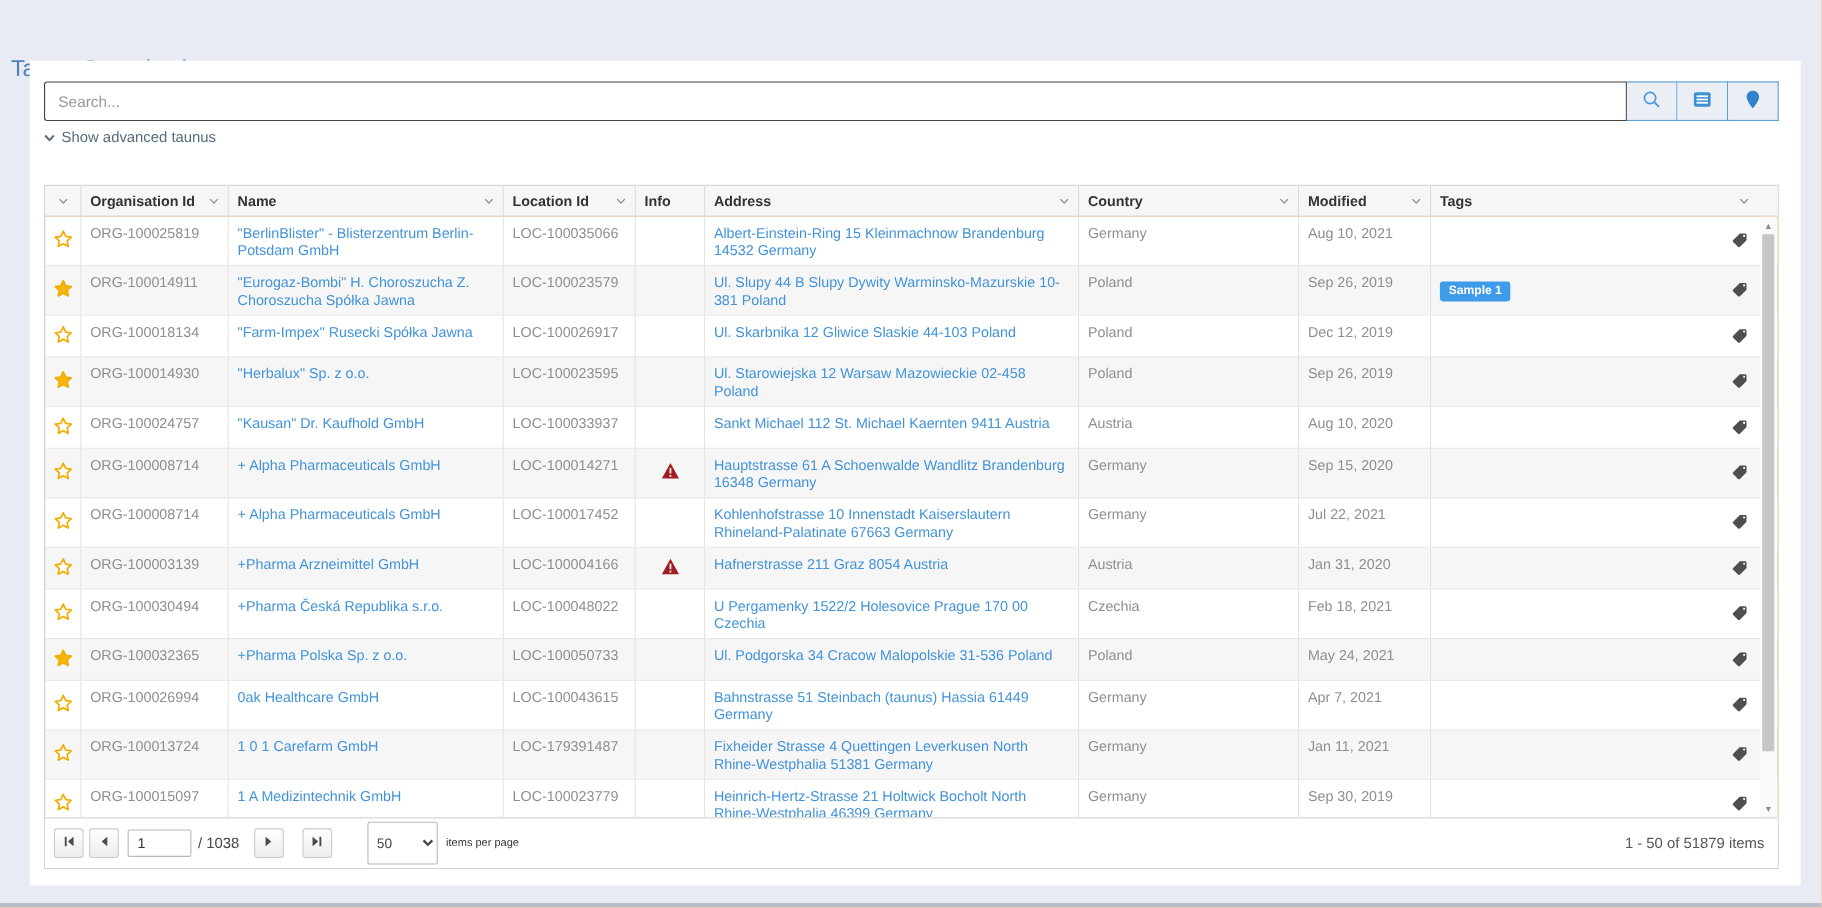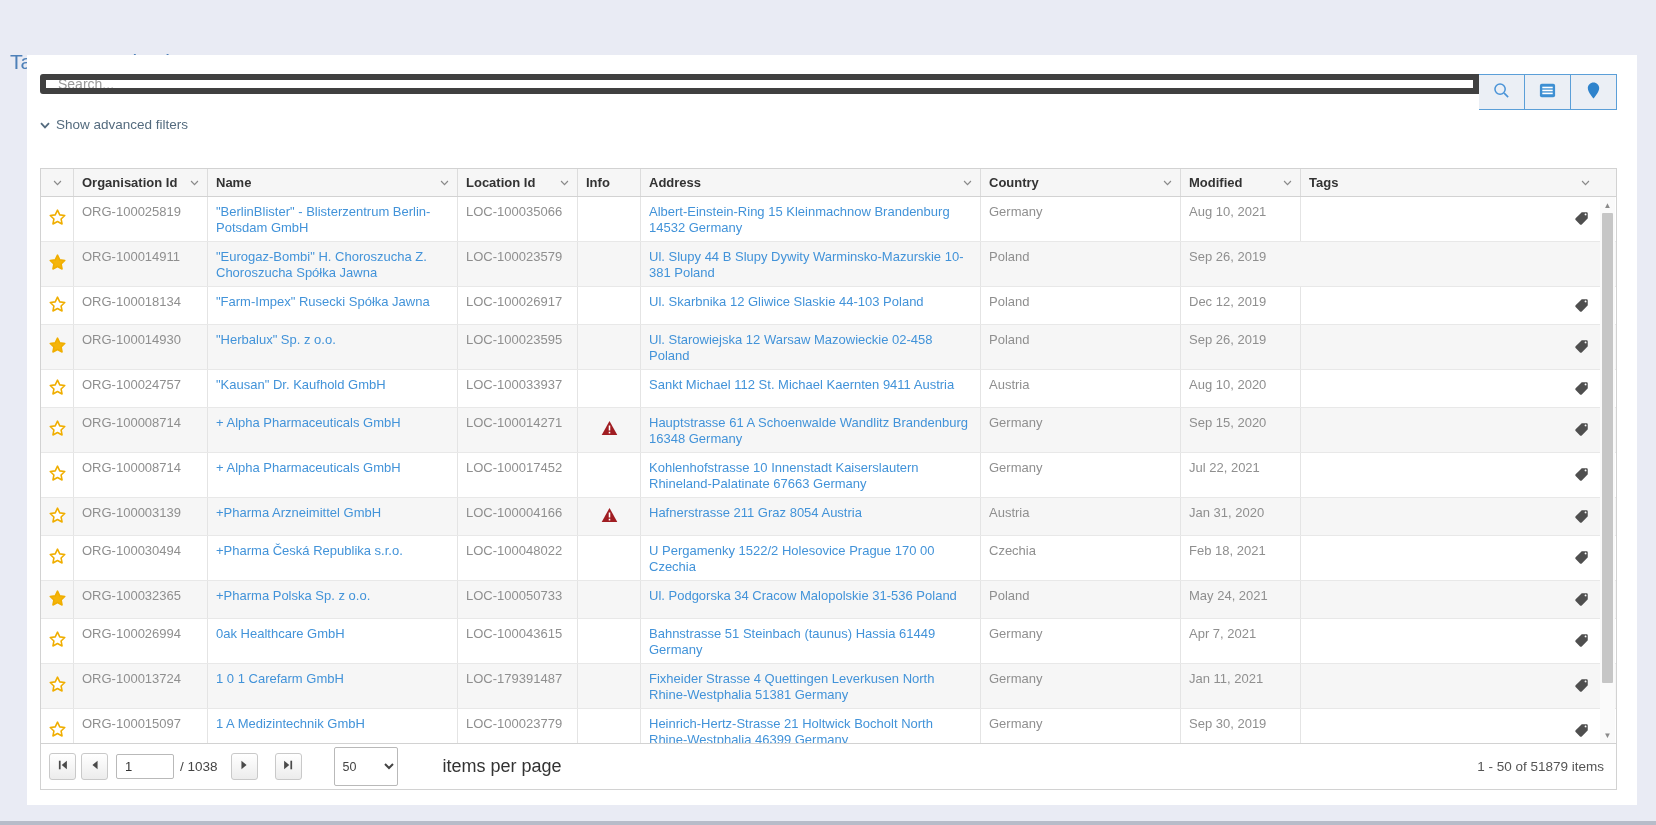--- a/index.html
+++ b/index.html
@@ -14,21 +14,21 @@
   
   .page-header { position:absolute; left:10px; top:10px; display:flex; align-items:baseline; gap:9px; }
   .page-title { font-size:21px; font-weight:400; color:#4e80b8; }
   .page-subtitle { font-size:12.5px; color:#44627f;margin-top:48px; }
 
   
   .card { position:absolute; left:27px; top:55px; right:19px; bottom:20px; background:#ffffff; }
 
   .search-row { position:absolute; left:13px; top:19px; right:20px; height:36px; display:flex; }
   .search-input {
-    flex:1; height:20px; border:6px solid #404040; border-radius:3px 0 0 3px;
+    flex:1; height:36px; border:1px solid #404040; border-radius:3px 0 0 3px;
     padding:0 12px; font-size:14px; color:#555; outline:none;
     font-family:"Liberation Sans","DejaVu Sans",sans-serif;
   }
   .search-input::placeholder { color:#999; }
   .view-btn {
     width:46px; height:36px; border:1px solid #5b9fd8; border-left:none;
     background:#ebeff5; display:flex; align-items:center; justify-content:center; cursor:pointer;
   }
   .view-btn svg { width:19px; height:19px; }
 
@@ -92,21 +92,21 @@
     background:linear-gradient(#ffffff,#ececec); display:flex; align-items:center; justify-content:center;
     cursor:pointer; margin-left:5px; }
   .pbtn svg { width:12px; height:12px; }
   .page-num { width:58px; height:25px; border:1px solid #b9b9b9; border-radius:2px; padding:0 8px;
     font-size:13px; color:#333; margin:0 6px 0 8px; font-family:"Liberation Sans",sans-serif; }
   .pages-label { font-size:13.5px; color:#444; margin-right:8px; }
   .gap { width:12px; }
   .size-select { height:39px; width:64px; margin:0 8px 0 32px; color:#444; border:1px solid #b9b9b9;
     border-radius:2px; background:#fff; font-size:12.5px; padding-left:4px;
     font-family:"Liberation Sans",sans-serif; }
-  .per-page { font-size:18px; color:#333;margin-left:37px; }
+  .per-page { font-size:10px; color:#333; }
   .range { margin-left:auto; font-size:13.5px; color:#555; }
 </style>
 </head>
 <body>
 
 <div class="page-header">
   <span class="page-title">Target Organisations</span>
   <span class="page-subtitle">Browse target organisations and locations</span>
 </div>
 
@@ -140,21 +140,21 @@
       </span>
     </button>
   </div>
 
   <div class="filters-toggle">
     <span>
       <svg viewBox="0 0 10 7" width="10" height="7">
           <path d="M1 1.2 5 5.4 9 1.2" fill="none" stroke="#546b7e" stroke-width="1.8"></path>
         </svg>
     </span>
-    <span>Show advanced filters</span>
+    <span>Show advanced taunus</span>
   </div>
 
   <div class="grid">
     <div class="g-header">
         <div class="hcell c-star">
           <span></span>
           <span class="chev">
             <svg viewBox="0 0 10 7">
               <path d="M1 1.2 5 5.4 9 1.2" fill="none" stroke="#8a8a8a" stroke-width="1.4"></path>
             </svg>
@@ -252,20 +252,28 @@
                 </svg></span>
             </button>
           </div>
           <div class="cell c-org"><span class="muted">ORG-100014911</span></div>
           <div class="cell c-name"><a class="grid-link">"Eurogaz-Bombi" H. Choroszucha Z. Choroszucha Spółka Jawna</a></div>
           <div class="cell c-loc"><span class="muted">LOC-100023579</span></div>
           <div class="cell icon-cell c-info"></div>
           <div class="cell c-addr"><a class="grid-link">Ul. Slupy 44 B Slupy Dywity Warminsko-Mazurskie 10-381 Poland</a></div>
           <div class="cell c-cty"><span class="muted">Poland</span></div>
           <div class="cell c-mod"><span class="muted">Sep 26, 2019</span></div>
+          <div class="cell c-tags">
+            <span class="tag-badge">Sample 1</span>
+            <button class="tag-btn">
+              <span><svg viewBox="0 0 24 24">
+                  <path d="M21.4 11.6l-9-9C12 2.2 11.5 2 11 2H4c-1.1 0-2 .9-2 2v7c0 .5.2 1 .6 1.4l9 9c.8.8 2 .8 2.8 0l7-7c.8-.8.8-2 0-2.8zM5.5 7C4.7 7 4 6.3 4 5.5S4.7 4 5.5 4 7 4.7 7 5.5 6.3 7 5.5 7z" fill="#4f4f4f"></path>
+                </svg></span>
+            </button>
+          </div>
         </div>
         <div class="g-row">
           <div class="cell icon-cell c-star">
             <button class="star-btn">
               <span><svg viewBox="0 0 24 24">
                   <path d="M12 3.6 14.6 9l5.7.7-4.2 4 1.1 5.7L12 16.6l-5.2 2.8 1.1-5.7-4.2-4L9.4 9z" fill="#fff" stroke="#f0ae00" stroke-width="1.8" stroke-linejoin="round"></path>
                 </svg></span>
             </button>
           </div>
           <div class="cell c-org"><span class="muted">ORG-100018134</span></div>

